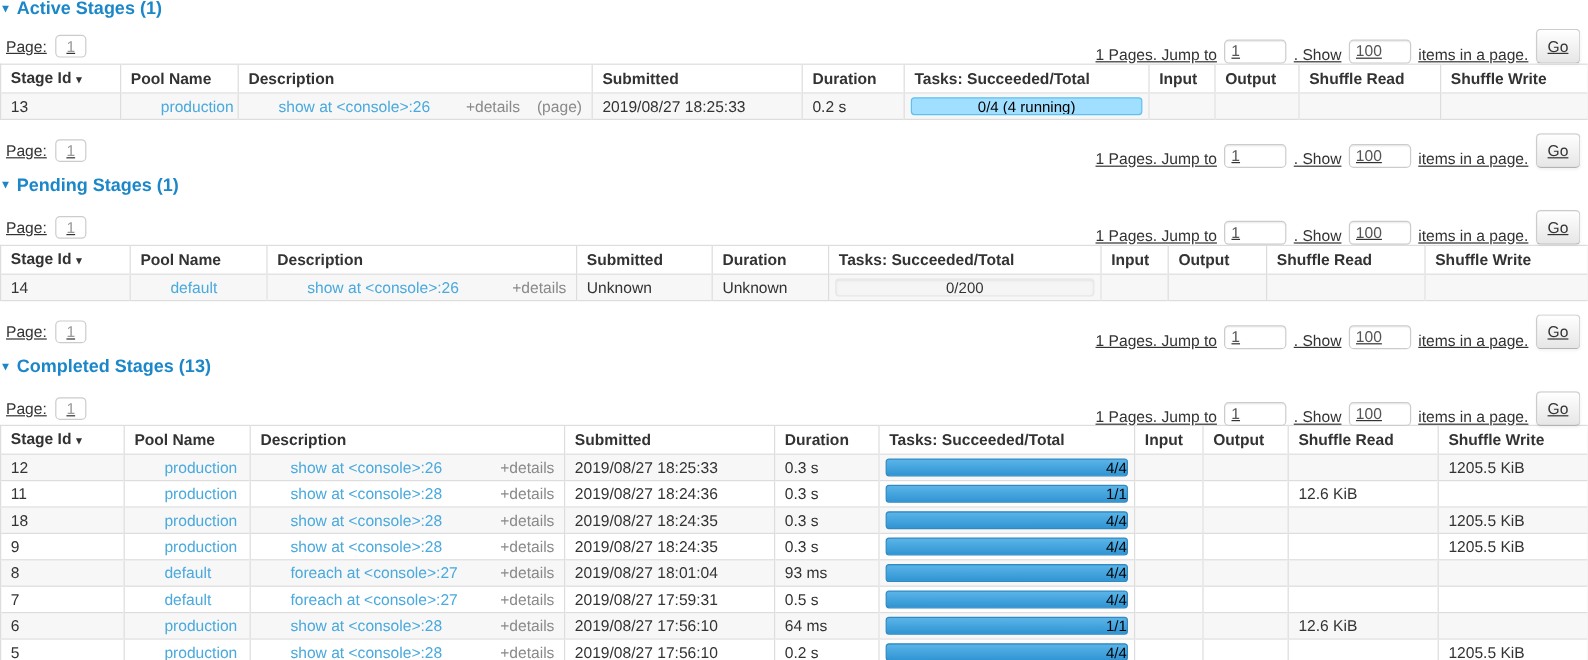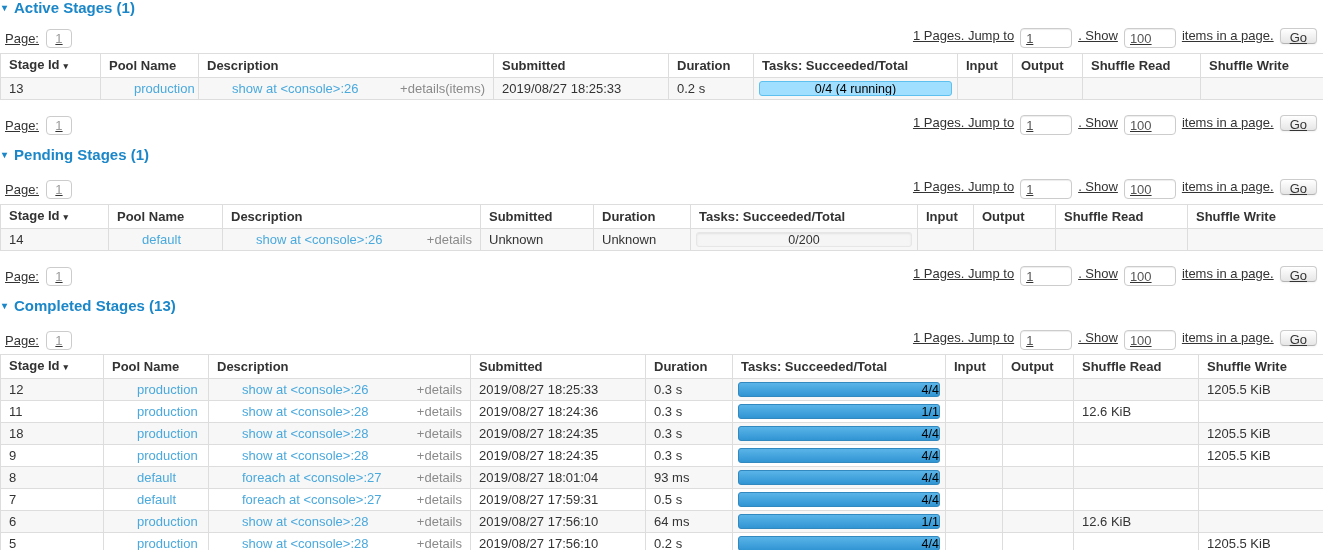--- a/index.html
+++ b/index.html
@@ -25,28 +25,28 @@
     height:22px;padding:0 6px 0 5px;text-decoration:underline;
   }
   .pr-first{margin-top:11px;}
   .pr-after-heading{margin-top:15px;}
   .pr-after-table{margin-top:14px;}
   .page-widget{display:flex;align-items:center;gap:7px;}
   .page-box{
     display:inline-block;min-width:26px;padding:1px 4px;height:19px;line-height:15px;
     border:1px solid #ccc;border-radius:4px;text-align:center;color:#999;background:#fff;
   }
-  .pager-controls{display:flex;align-items:flex-start;gap:6px;}
+  .pager-controls{display:flex;align-items:flex-end;gap:6px;}
   .pager-input{
     width:52px;height:20px;padding:2px 5px;border:1px solid #ccc;border-radius:4px;
     font-family:inherit;font-size:13px;color:#555;
     box-shadow:inset 0 1px 1px rgba(0,0,0,.075);
   }
   .go-btn{
-    height:16px;padding:1px 9px;border:1px solid #ccc;border-bottom-color:#b3b3b3;
+    height:29px;padding:1px 9px;border:1px solid #ccc;border-bottom-color:#b3b3b3;
     border-radius:4px;background:linear-gradient(#ffffff,#e6e6e6);
     font-family:inherit;font-size:13px;color:#333;cursor:pointer;
     box-shadow:inset 0 1px 0 rgba(255,255,255,.2),0 1px 2px rgba(0,0,0,.05);
   }
   table{
     width:1323px;table-layout:fixed;border-collapse:collapse;
     border:1px solid var(--table-border);
   }
   .t-active{margin-top:4px;}
   .t-pending{margin-top:4px;}
@@ -55,21 +55,21 @@
     height:15px;padding:3px 8px;text-align:left;vertical-align:middle;
     border-left:1px solid var(--table-border);border-top:1px solid var(--table-border);
     font-size:13px;line-height:15px;white-space:nowrap;overflow:hidden;
   }
   th{font-weight:bold;background:#fff;cursor:pointer;}
   th .sort-arrow{font-size:9px;margin-left:4px;}
   tbody tr:nth-child(odd) td{background:var(--stripe);}
   a.table-link{color:var(--link-blue);text-decoration:none;cursor:pointer;margin-left:25px;}
   .desc-flex{display:flex;align-items:center;width:100%;}
   .flex-spacer{flex:1;}
-  .muted-link{color:var(--muted);cursor:pointer;}
+  .muted-link{color:var(--muted);cursor:pointer;margin-left:14px;}
   td.tasks-cell{padding:2px 5px;}
   .progress{
     height:15px;line-height:15px;border-radius:3px;text-align:center;
     font-size:12.5px;color:#000;overflow:hidden;
   }
   .progress.completed{
     background:linear-gradient(var(--bar-top),var(--bar-bottom));
     border:1px solid var(--bar-border);
     text-align:right;
   }
@@ -132,21 +132,21 @@
         </thead>
         <tbody>
           <tr>
             <td>13</td>
             <td><a class="table-link">production</a></td>
             <td>
               <div class="desc-flex">
                 <a class="table-link">show at &lt;console&gt;:26</a>
                 <span class="flex-spacer"></span>
                 <span class="muted-link">+details</span>
-                <span class="muted-link">(items)</span>
+                <span class="muted-link">(page)</span>
               </div>
             </td>
             <td>2019/08/27 18:25:33</td>
             <td>0.2 s</td>
             <td class="tasks-cell">
               <div class="progress running">0/4 (4 running)</div>
             </td>
             <td></td>
             <td></td>
             <td></td>

